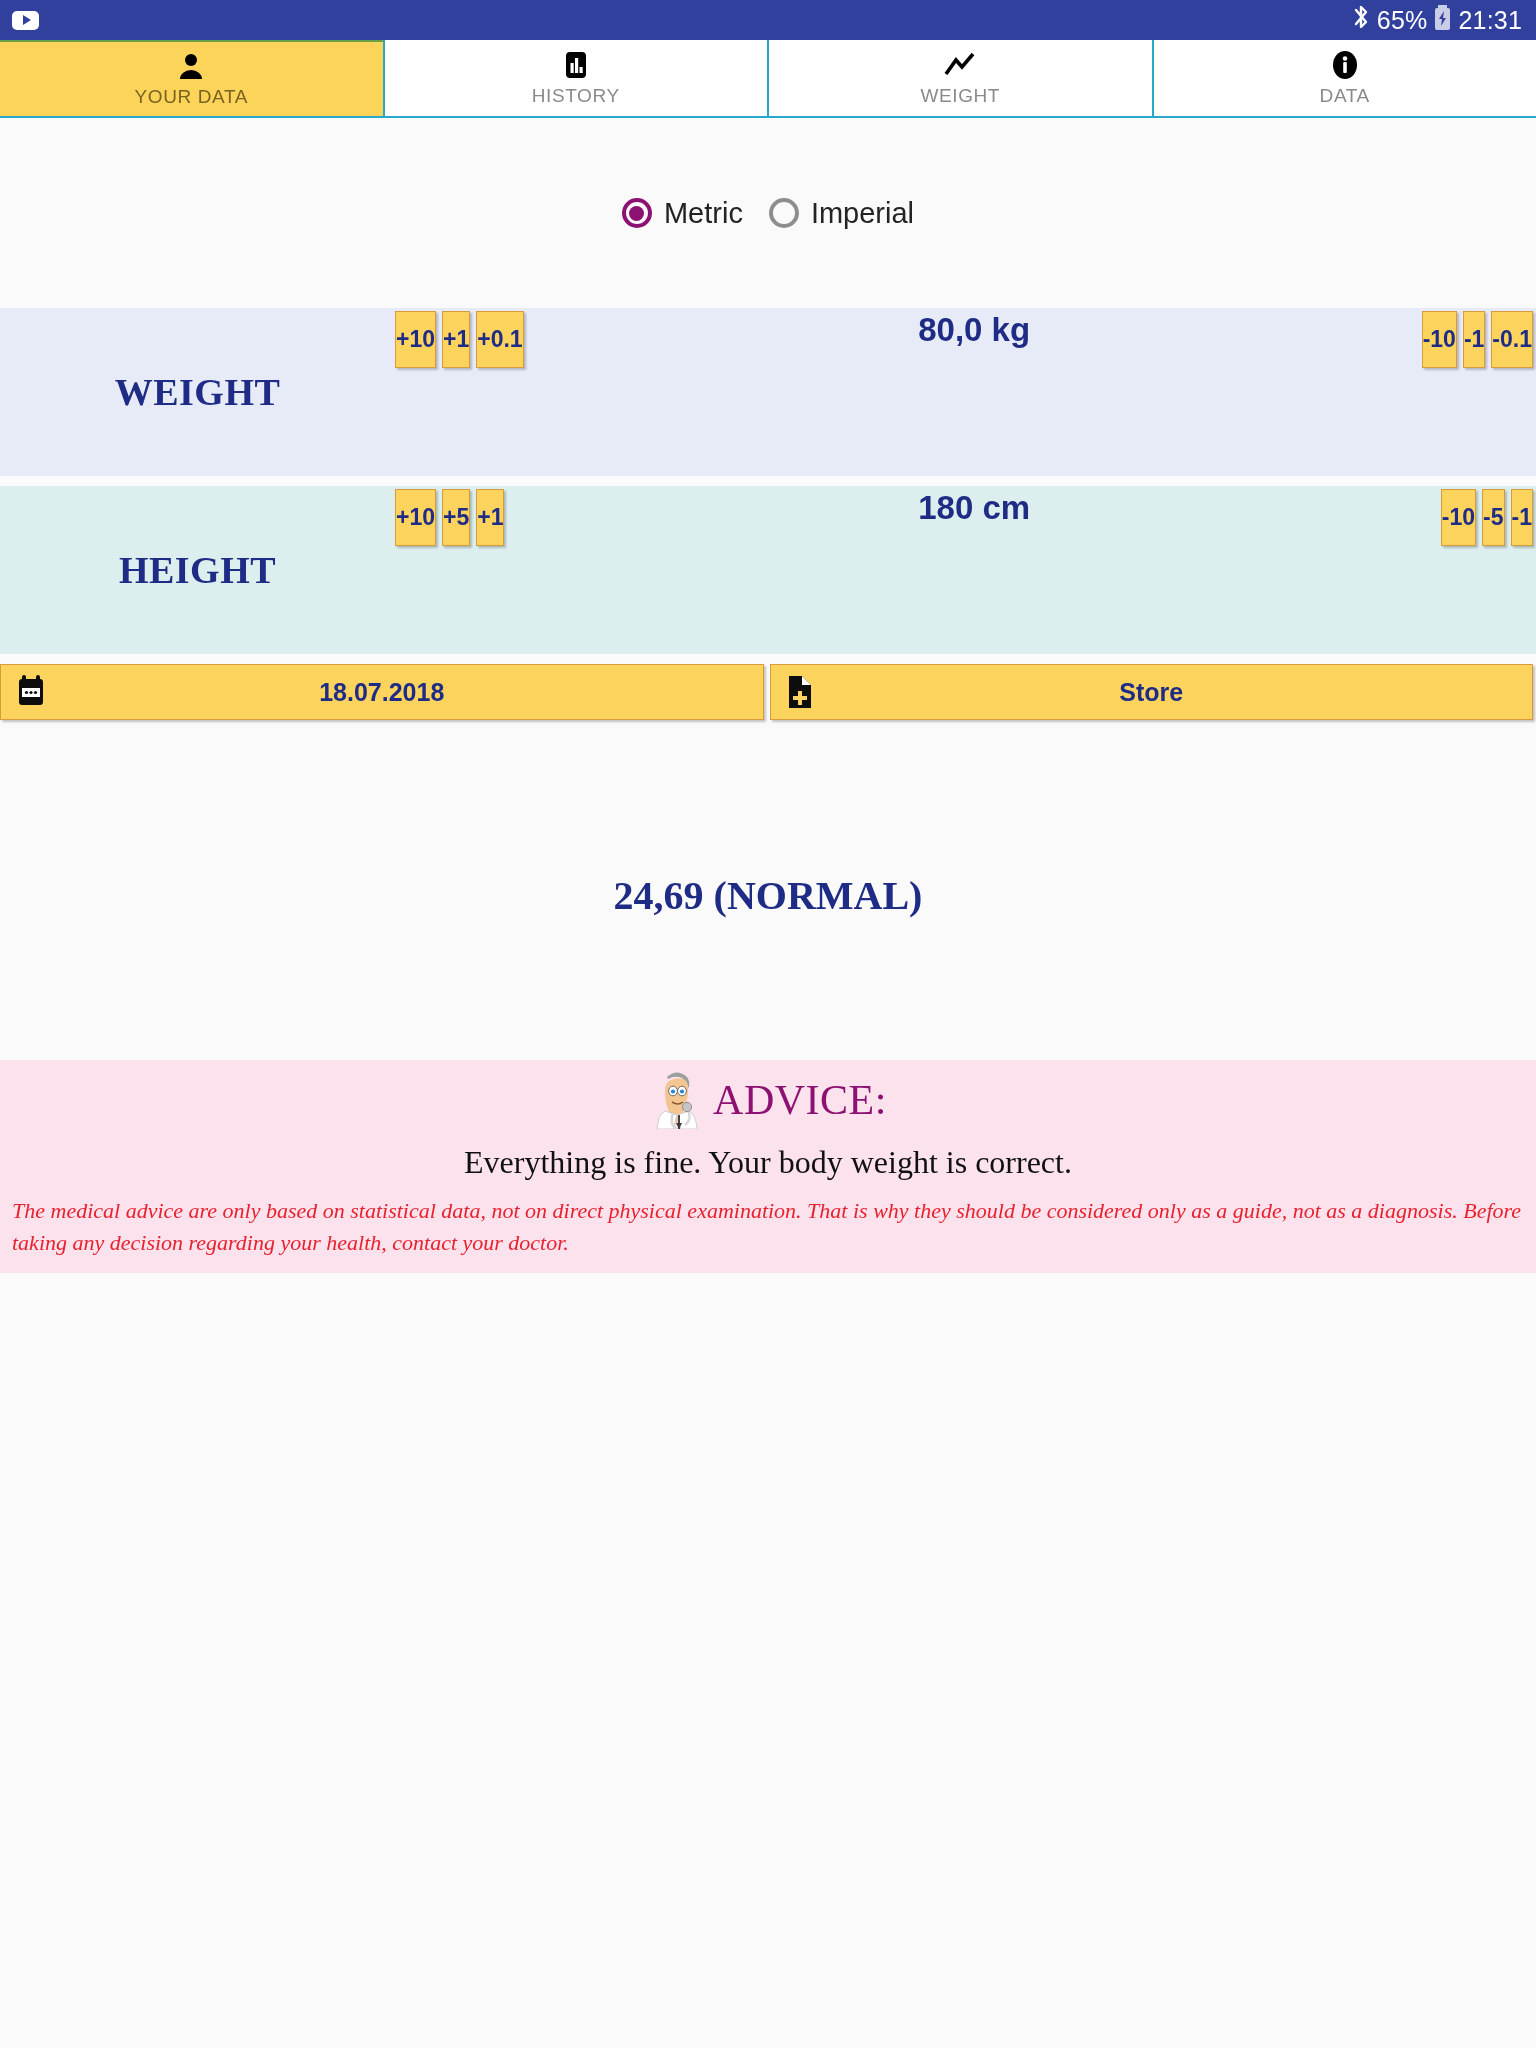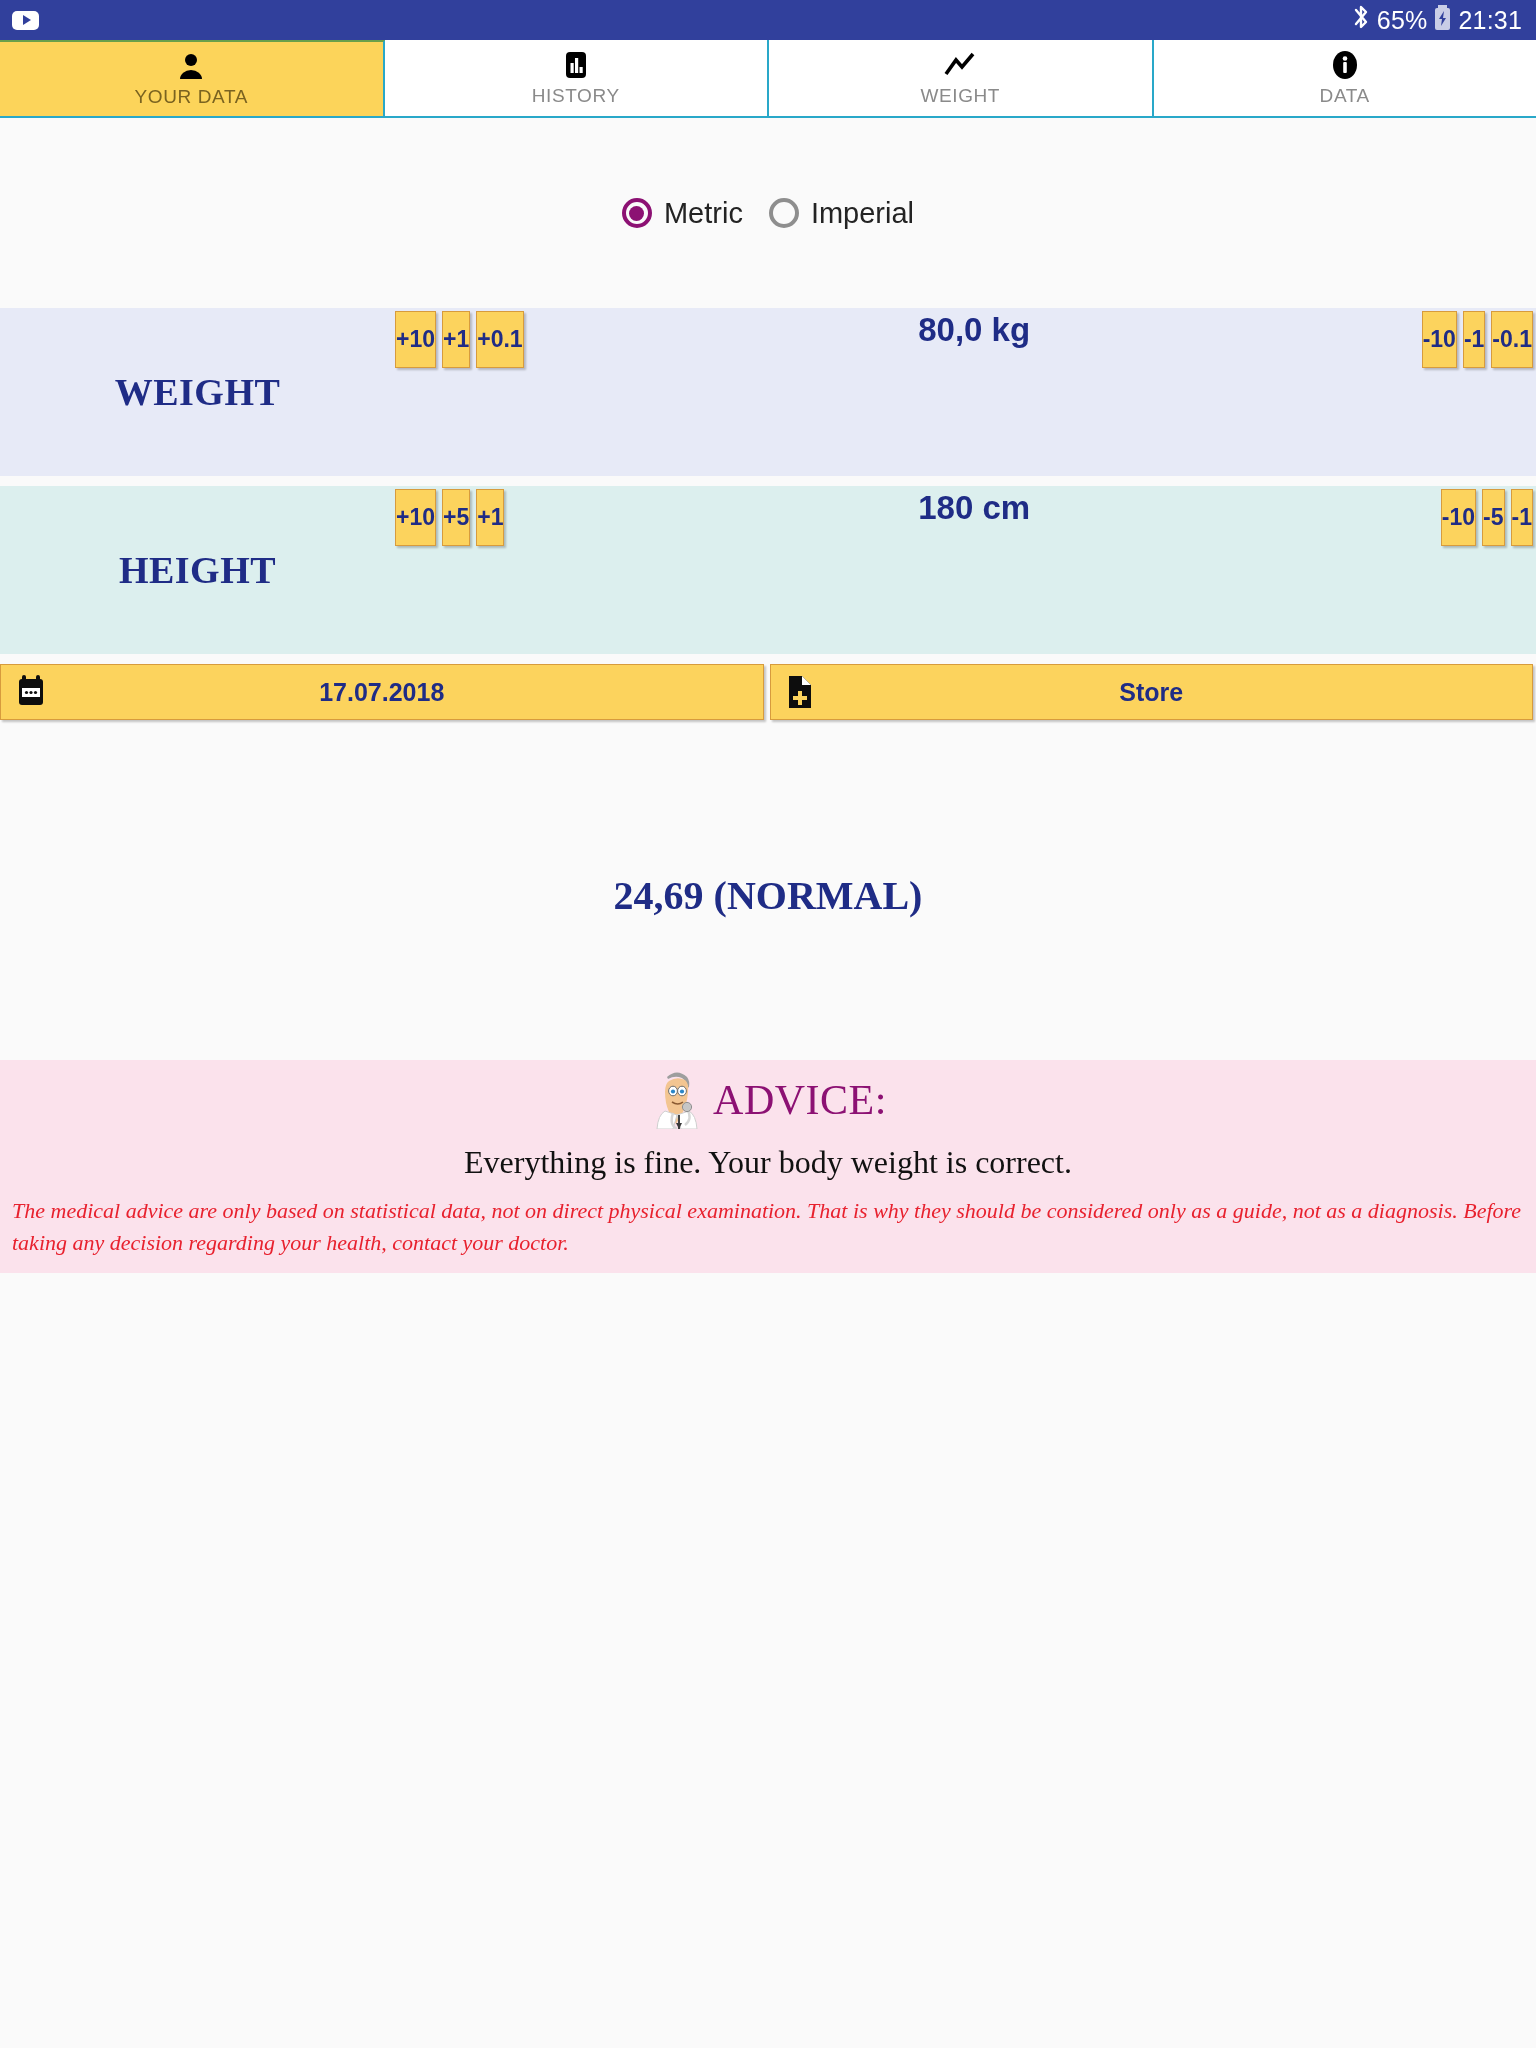--- a/index.html
+++ b/index.html
@@ -342,21 +342,21 @@
       <svg width="32" height="34" viewBox="0 0 32 34">
         <rect x="4" y="4" width="24" height="26" rx="3" fill="#0d0d0d"></rect>
         <rect x="7" y="0" width="4" height="8" rx="2" fill="#0d0d0d"></rect>
         <rect x="21" y="0" width="4" height="8" rx="2" fill="#0d0d0d"></rect>
         <rect x="7" y="13" width="18" height="9" fill="#ffffff"></rect>
         <circle cx="11.5" cy="17.5" r="1.6" fill="#0d0d0d"></circle>
         <circle cx="16" cy="17.5" r="1.6" fill="#0d0d0d"></circle>
         <circle cx="20.5" cy="17.5" r="1.6" fill="#0d0d0d"></circle>
       </svg>
     </span>
-    <span class="action-label">17.07.2018</span>
+    <span class="action-label">18.07.2018</span>
   </div>
 
   <div class="action-btn">
     <span class="action-icon">
       <svg width="30" height="36" viewBox="0 0 30 36">
         <path d="M4 2 h13 l9 9 v23 H4 Z" fill="#0d0d0d"></path>
         <path d="M17 2 v9 h9 Z" fill="#ffffff"></path>
         <rect x="13" y="17" width="4" height="14" fill="#fcd35d"></rect>
         <rect x="8" y="22" width="14" height="4" fill="#fcd35d"></rect>
       </svg>

